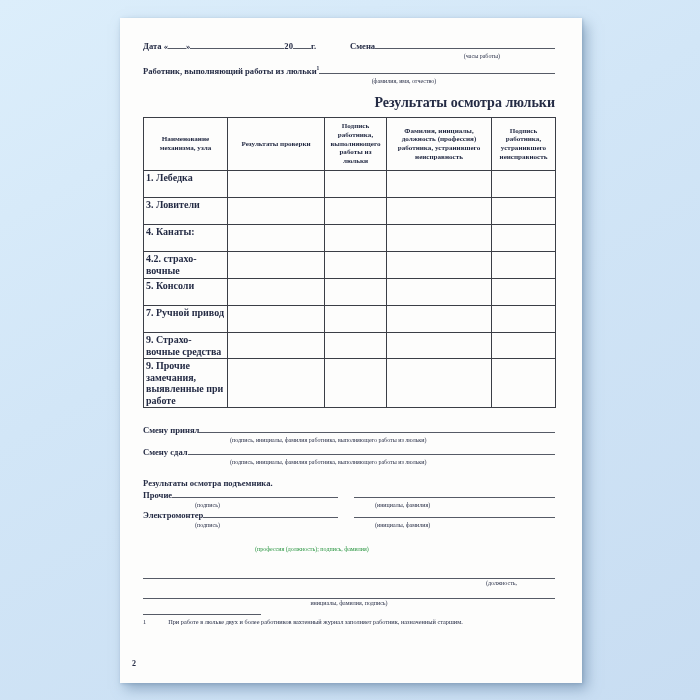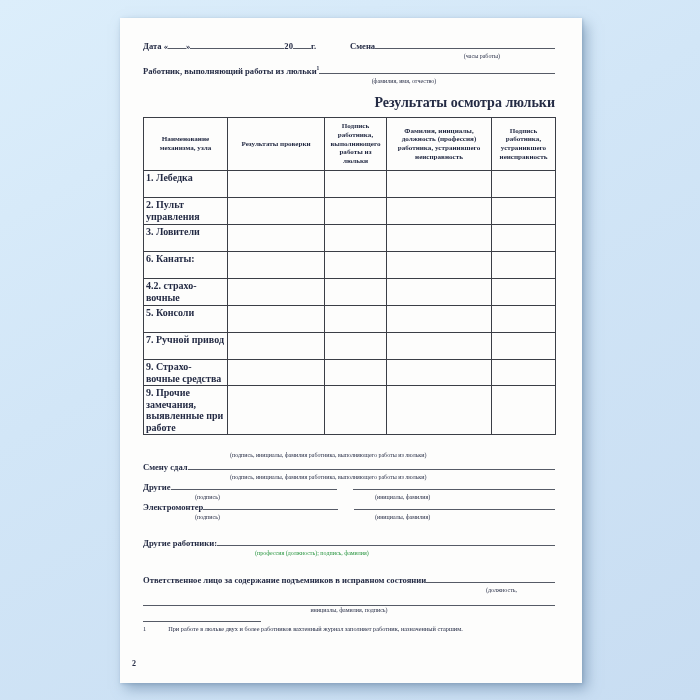--- a/index.html
+++ b/index.html
@@ -86,35 +86,28 @@
       </thead>
       <tbody>
           <tr>
             <td>1. Лебедка</td>
             <td></td>
             <td></td>
             <td></td>
             <td></td>
           </tr>
           <tr>
-            <td>2. Пульт управления</td>
-            <td></td>
-            <td></td>
-            <td></td>
-            <td></td>
-          </tr>
-          <tr>
             <td>3. Ловители</td>
             <td></td>
             <td></td>
             <td></td>
             <td></td>
           </tr>
           <tr>
-            <td>6. Канаты:</td>
+            <td>4. Канаты:</td>
             <td></td>
             <td></td>
             <td></td>
             <td></td>
           </tr>
           <tr>
             <td>4.2. страхо-вочные</td>
             <td></td>
             <td></td>
             <td></td>
@@ -145,33 +138,38 @@
             <td>9. Прочие замечания, выявленные при работе</td>
             <td></td>
             <td></td>
             <td></td>
             <td></td>
           </tr>
         </tbody>
     </table>
 
     <div class="sec">
+      <div class="row flexrow">
+        <span>Смену принял</span>
+        <span class="bl fill"></span>
+      </div>
       <div class="hint hint-indent">(подпись, инициалы, фамилия работника, выполняющего работы из люльки)</div>
     </div>
     <div style="margin-top:2px;">
       <div class="row flexrow">
         <span>Смену сдал</span>
         <span class="bl fill"></span>
       </div>
       <div class="hint hint-indent">(подпись, инициалы, фамилия работника, выполняющего работы из люльки)</div>
     </div>
 
+    <div class="row" style="margin-top:12px;">Результаты осмотра подъемника.</div>
     <div>
       <div class="row flexrow">
-        <span>Другие</span>
+        <span>Прочие</span>
         <span class="bl" style="width:166px"></span>
         <span style="width:16px"></span>
         <span class="bl fill"></span>
       </div>
       <div class="sig-hints">
         <span class="hint" style="padding-left:52px;">(подпись)</span>
         <span class="hint" style="padding-left:155px;">(инициалы, фамилия)</span>
       </div>
     </div>
     <div>
@@ -181,30 +179,25 @@
         <span style="width:16px"></span>
         <span class="bl fill"></span>
       </div>
       <div class="sig-hints">
         <span class="hint" style="padding-left:52px;">(подпись)</span>
         <span class="hint" style="padding-left:155px;">(инициалы, фамилия)</span>
       </div>
     </div>
 
     <div style="margin-top:16px;">
-      <div class="row flexrow">
-        <span>Другие работники:</span>
-        <span class="bl fill"></span>
-      </div>
       <div class="hint green-hint">(профессия (должность); подпись, фамилия)</div>
     </div>
 
     <div style="margin-top:17px;">
       <div class="row flexrow">
-        <span>Ответственное лицо за содержание подъемников в исправном состоянии</span>
         <span class="bl fill"></span>
       </div>
       <div class="hint" style="text-align:right;padding-right:38px;">(должность,</div>
       <div class="bl" style="display:block;height:0;border-bottom:1px solid #565b66;margin-top:11px;"></div>
       <div class="hint center">инициалы, фамилия, подпись)</div>
     </div>
 
     <div class="footrule"></div>
     <div class="footnote">
       <span>1</span>

